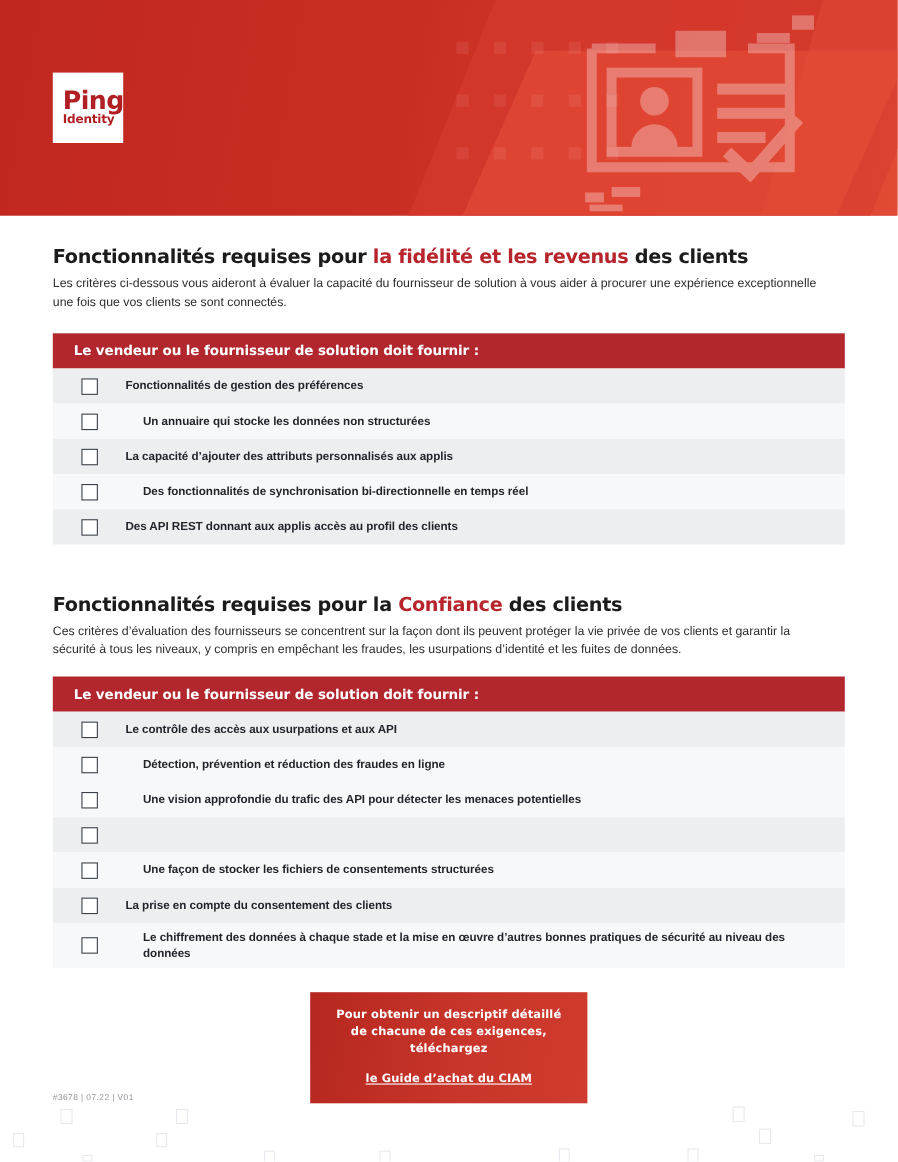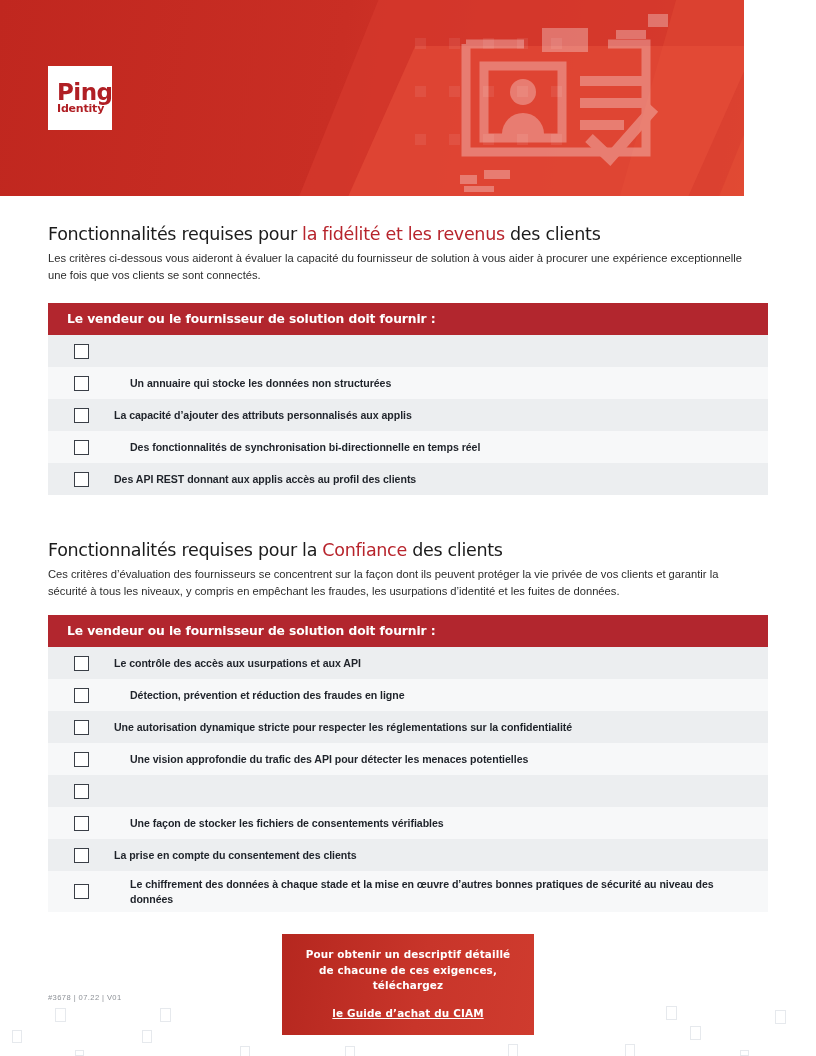--- a/index.html
+++ b/index.html
@@ -13,21 +13,21 @@
     font-family: "Liberation Sans", sans-serif;
     background: #ffffff;
     color: #1b1b1b;
     position: relative;
     overflow: hidden;
   }
 
   
   .banner {
     position: relative;
-    width: 744px;
+    width: 816px;
     height: 196px;
     background: #c72c24;
     overflow: hidden;
   }
   .banner-grad {
     position: absolute;
     inset: 0;
     background: linear-gradient(100deg, #c0271f 0%, #c92e24 45%, #d8392b 70%, #e04a33 100%);
   }
   .banner-wedge-a {
@@ -116,21 +116,21 @@
   .content {
     padding: 0 48px;
     position: relative;
   }
 
   .section { }
 
   .sec-heading {
     font-family: "DejaVu Sans", sans-serif;
     font-size: 17.5px;
-    font-weight: 400;
+    font-weight: 700;
     color: #1b1b1b;
     letter-spacing: -0.3px;
     line-height: 22px;
   }
   .sec-heading .hl { color: #b7242c; }
 
   .sec-desc {
     font-size: 11.2px;
     line-height: 16.5px;
     color: #2c2c2c;
@@ -302,20 +302,21 @@
     </div>
     <div class="sec-desc">Les critères ci-dessous vous aideront à évaluer la capacité du fournisseur de solution à vous aider à procurer une expérience exceptionnelle une fois que vos clients se sont connectés.</div>
 
     <div class="table">
       <div class="table-head">Le vendeur ou le fournisseur de solution doit fournir :</div>
       <div id="tbody1">
           <div class="row odd">
             <div class="cb-cell">
               <span class="cb"></span>
             </div>
+            <div class="row-label">Fonctionnalités de gestion des préférences</div>
           </div>
           <div class="row even">
             <div class="cb-cell">
               <span class="cb"></span>
             </div>
             <div class="row-label">Un annuaire qui stocke les données non structurées</div>
           </div>
           <div class="row odd">
             <div class="cb-cell">
               <span class="cb"></span>
@@ -352,42 +353,36 @@
               <span class="cb"></span>
             </div>
             <div class="row-label">Le contrôle des accès aux usurpations et aux API</div>
           </div>
           <div class="row even">
             <div class="cb-cell">
               <span class="cb"></span>
             </div>
             <div class="row-label">Détection, prévention et réduction des fraudes en ligne</div>
           </div>
-          <div class="row odd">
-            <div class="cb-cell">
-              <span class="cb"></span>
-            </div>
-            <div class="row-label">Une autorisation dynamique stricte pour respecter les réglementations sur la confidentialité</div>
-          </div>
           <div class="row even">
             <div class="cb-cell">
               <span class="cb"></span>
             </div>
             <div class="row-label">Une vision approfondie du trafic des API pour détecter les menaces potentielles</div>
           </div>
           <div class="row odd">
             <div class="cb-cell">
               <span class="cb"></span>
             </div>
           </div>
           <div class="row even">
             <div class="cb-cell">
               <span class="cb"></span>
             </div>
-            <div class="row-label">Une façon de stocker les fichiers de consentements vérifiables</div>
+            <div class="row-label">Une façon de stocker les fichiers de consentements structurées</div>
           </div>
           <div class="row odd">
             <div class="cb-cell">
               <span class="cb"></span>
             </div>
             <div class="row-label">La prise en compte du consentement des clients</div>
           </div>
           <div class="row even">
             <div class="cb-cell">
               <span class="cb"></span>

